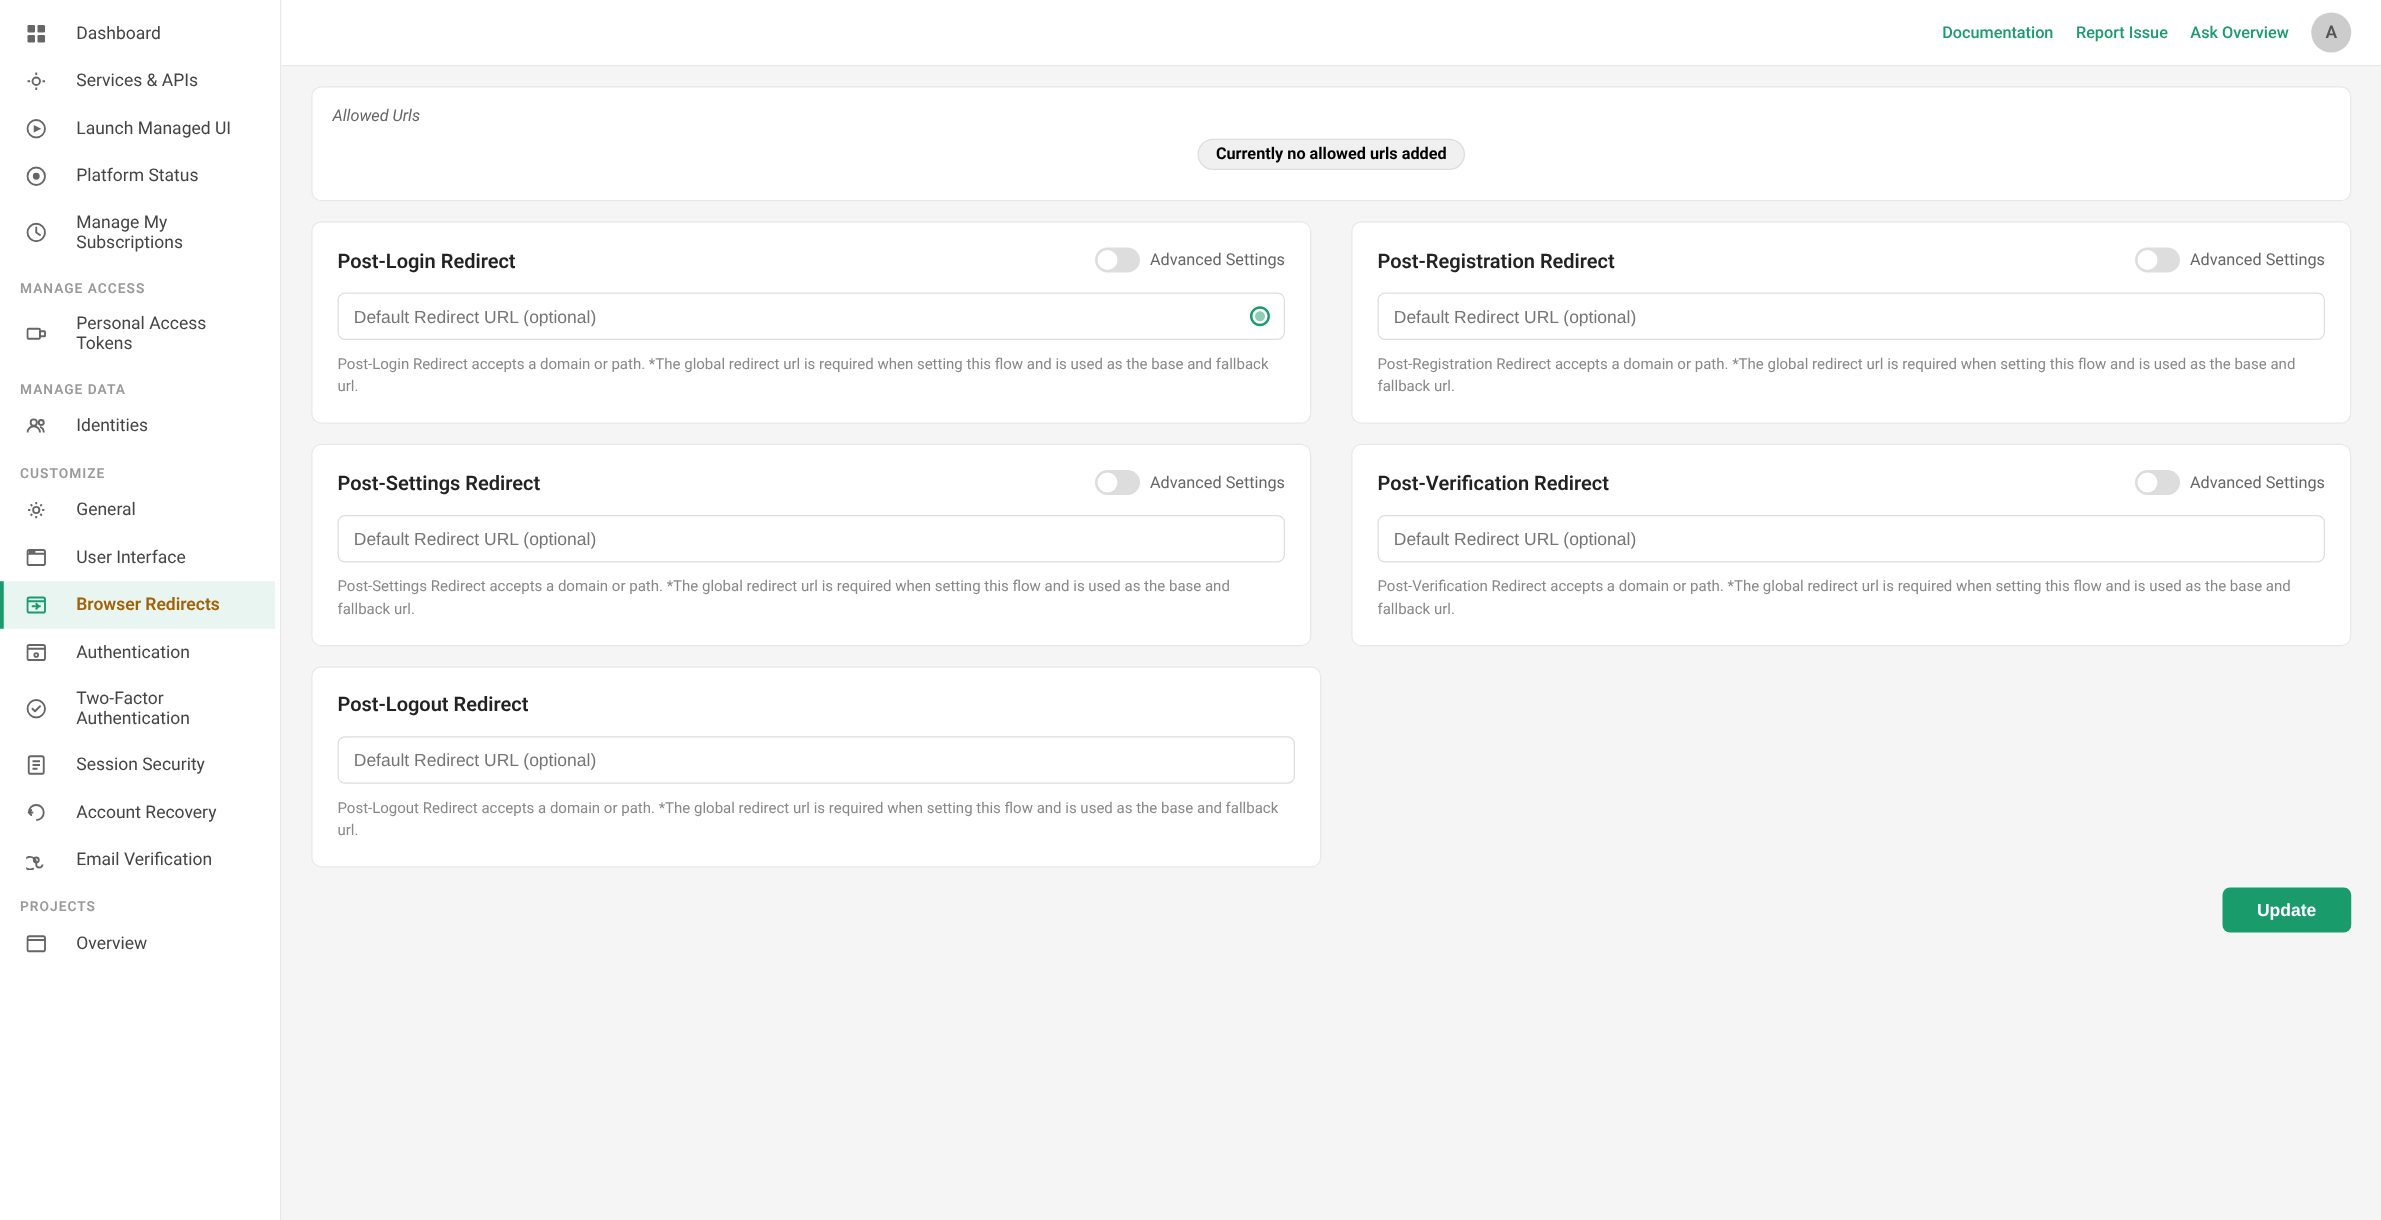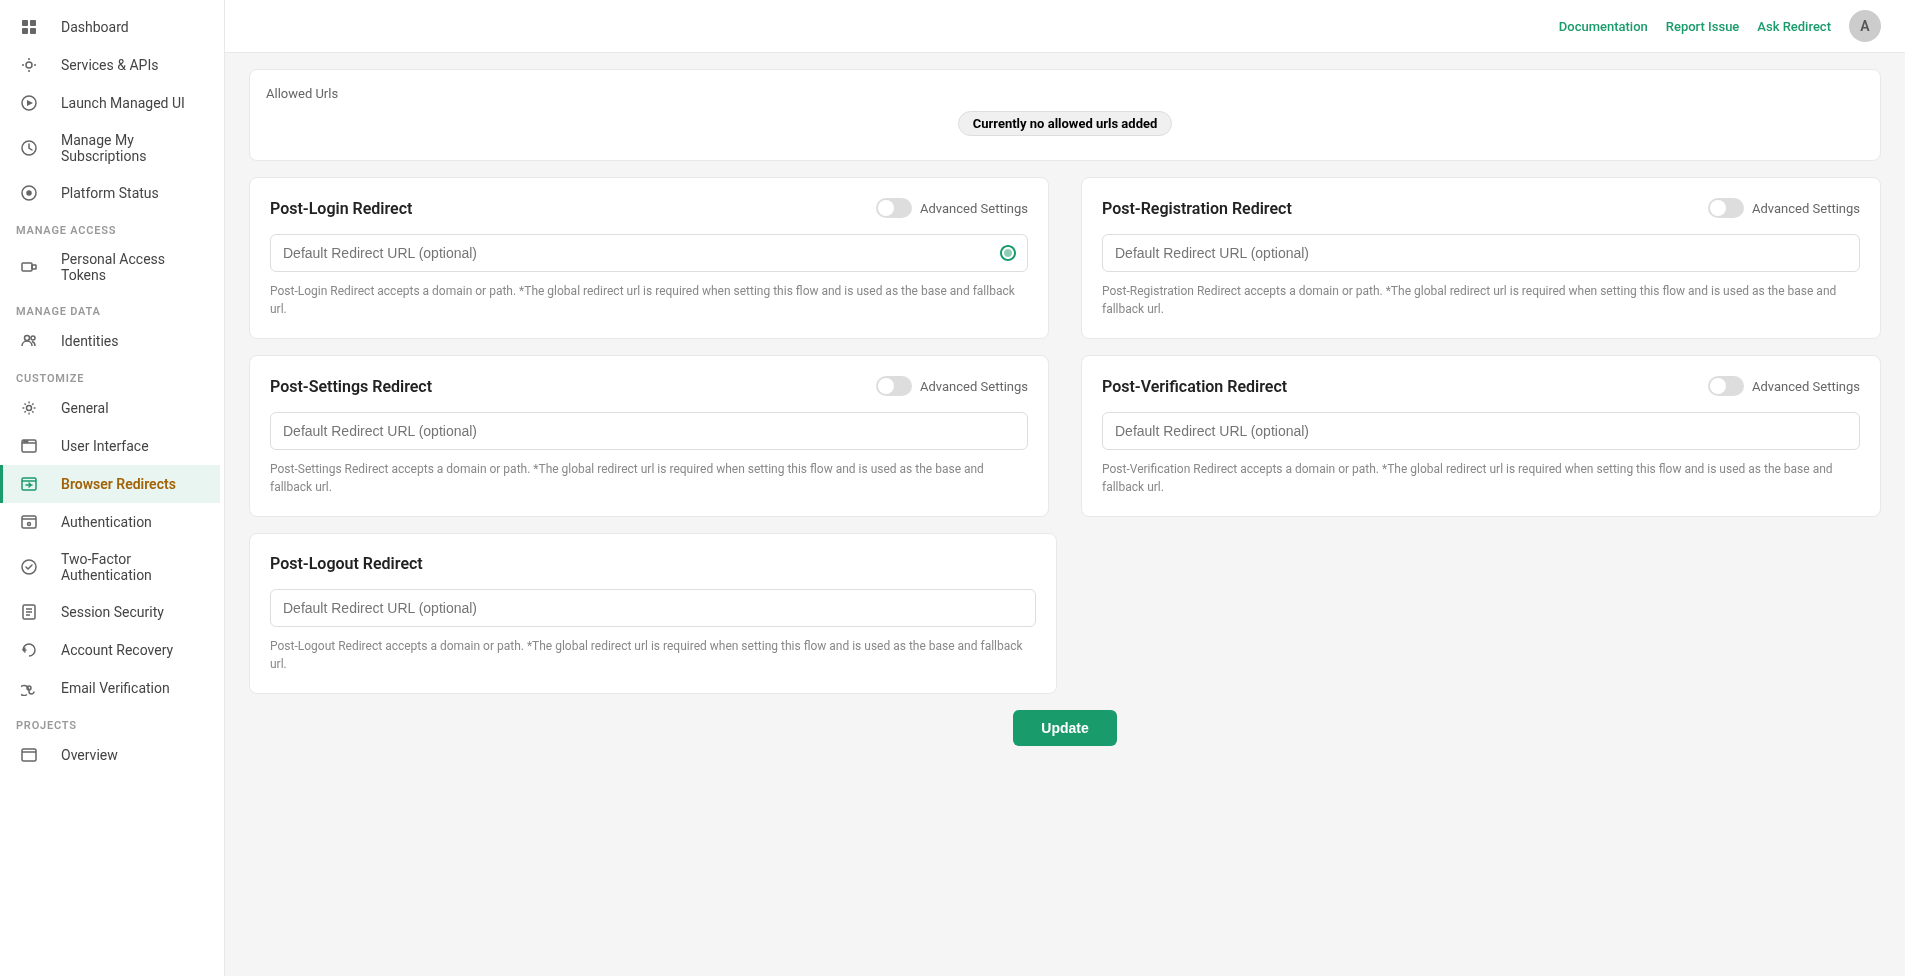--- a/index.html
+++ b/index.html
@@ -107,20 +107,21 @@
       background: #fff;
       border: 1px solid #e8e8e8;
       border-radius: 8px;
       padding: 16px;
       margin-bottom: 16px;
     }
     .allowed-urls-label {
       font-size: 13px;
       color: #666;
       margin-bottom: 10px;
+      font-style: italic;
     }
     .no-urls-badge {
       display: inline-block;
       background: #f0f0f0;
       border: 1px solid #ddd;
       border-radius: 16px;
       padding: 4px 14px;
       font-size: 13px;
       color: #000000;
       margin: 0 auto;
@@ -215,21 +216,21 @@
     }
     .card-description {
       font-size: 12px;
       color: #888;
       line-height: 1.5;
     }
 
     
     .update-btn-row {
       display: flex;
-      justify-content: center;
+      justify-content: flex-end;
       margin-top: 8px;
     }
     .update-btn {
       background: #1a9b6c;
       color: #fff;
       border: none;
       border-radius: 6px;
       padding: 10px 28px;
       font-size: 14px;
       font-weight: 600;
@@ -273,34 +274,34 @@
           <polygon points="6,5 12,8 6,11" fill="currentColor"></polygon>
         </svg>
     </span>
     <span>Launch Managed UI</span>
   </div>
 
   <div class="sidebar-item">
     <span class="sidebar-icon">
       <svg width="16" height="16" viewBox="0 0 16 16" fill="none" stroke="currentColor" stroke-width="1.5">
           <circle cx="8" cy="8" r="7"></circle>
+          <circle cx="8" cy="8" r="2" fill="currentColor"></circle>
+        </svg>
+    </span>
+    <span>Platform Status</span>
+  </div>
+
+  <div class="sidebar-item">
+    <span class="sidebar-icon">
+      <svg width="16" height="16" viewBox="0 0 16 16" fill="none" stroke="currentColor" stroke-width="1.5">
+          <circle cx="8" cy="8" r="7"></circle>
           <path d="M8 4v4l3 2" stroke-linecap="round"></path>
         </svg>
     </span>
     <span>Manage My Subscriptions</span>
-  </div>
-
-  <div class="sidebar-item">
-    <span class="sidebar-icon">
-      <svg width="16" height="16" viewBox="0 0 16 16" fill="none" stroke="currentColor" stroke-width="1.5">
-          <circle cx="8" cy="8" r="7"></circle>
-          <circle cx="8" cy="8" r="2" fill="currentColor"></circle>
-        </svg>
-    </span>
-    <span>Platform Status</span>
   </div>
 
   <div class="sidebar-section-label">MANAGE ACCESS</div>
 
   <div class="sidebar-item">
     <span class="sidebar-icon">
       <svg width="16" height="16" viewBox="0 0 16 16" fill="none" stroke="currentColor" stroke-width="1.5">
           <rect x="1" y="4" width="10" height="8" rx="1"></rect>
           <rect x="11" y="6" width="4" height="4" rx="0.5"></rect>
         </svg>
@@ -420,21 +421,21 @@
     <span>Overview</span>
   </div>
 
 </nav>
 
 <div class="main">
 
   <div class="topbar">
     <a class="topbar-link">Documentation</a>
     <a class="topbar-link">Report Issue</a>
-    <a class="topbar-link">Ask Redirect</a>
+    <a class="topbar-link">Ask Overview</a>
     <div class="topbar-avatar">A</div>
   </div>
 
   <div class="content">
 
     <div class="allowed-urls-section">
       <div class="allowed-urls-label">Allowed Urls</div>
       <div class="no-urls-badge">Currently no allowed urls added</div>
     </div>
 

